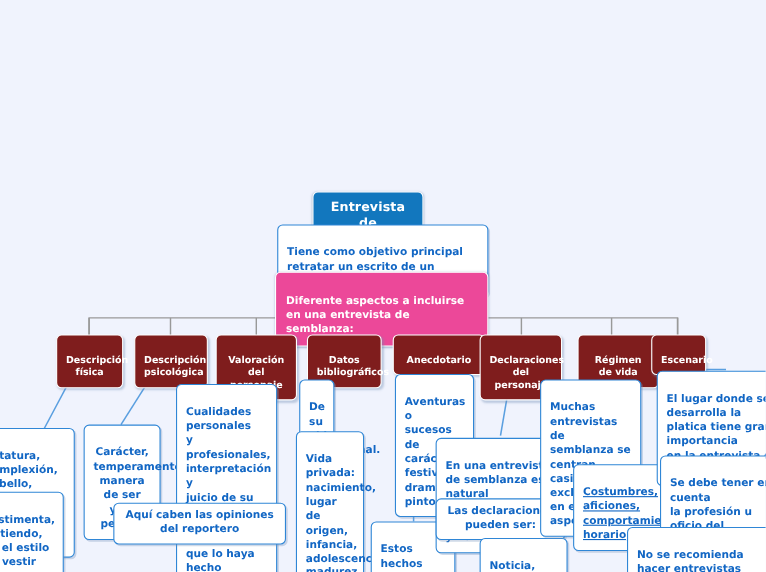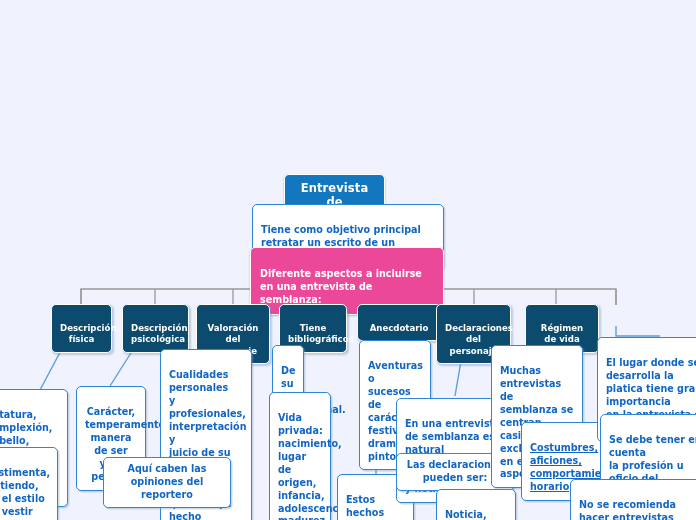--- a/index.html
+++ b/index.html
@@ -64,21 +64,21 @@
     color: #1166c4;
     font-weight: bold;
     font-size: 9.6px;
     line-height: 1.35;
     padding: 6px 8px;
   }
   
   .white-blue.center { text-align: center; }
   
   .teal {
-    background: #0c4a6e;
+    background: #7f1d1d;
     border: 1.6px solid #ffffff;
     box-shadow: 1.5px 1.5px 2px rgba(110,140,180,.4);
     color: #ffffff;
     font-weight: bold;
     font-size: 8.6px;
     line-height: 1.35;
     padding: 6px 8px;
     text-align: center;
   }
   .nowrap-pad { white-space: pre-line; }
@@ -151,33 +151,36 @@
   </div>
   <div class="node teal nowrap-pad" style="left:122px; top:304px; width:67px;">
     <span>Descripción
 psicológica</span>
   </div>
   <div class="node teal nowrap-pad" style="left:196px; top:304px; width:74px;">
     <span>Valoración del
 personaje</span>
   </div>
   <div class="node teal nowrap-pad" style="left:279px; top:304px; width:68px;">
-    <span>Tiene
+    <span>Datos
 bibliográficos</span>
   </div>
   <div class="node teal nowrap-pad" style="left:357px; top:304px; width:84px;">
     <span>Anecdotario</span>
   </div>
   <div class="node teal nowrap-pad" style="left:436px; top:304px; width:75px;">
     <span>Declaraciones del
 personaje</span>
   </div>
   <div class="node teal nowrap-pad" style="left:525px; top:304px; width:74px;">
     <span>Régimen
 de vida</span>
+  </div>
+  <div class="node teal nowrap-pad" style="left:592px; top:304px; width:50px;">
+    <span>Escenario</span>
   </div>
 
   <div class="node white-blue nowrap-pad" style="left:-22px; top:389px; width:90px;">
     <span>Estatura, complexión,
 cabello, color de la piel,
 rasgos particulares.</span>
   </div>
   <div class="node white-blue nowrap-pad" style="left:-24px; top:447px; width:82px;">
     <span>Vestimenta, vistiendo,
 en el estilo de vestir
@@ -194,21 +197,21 @@
 
   <div class="node white-blue nowrap-pad" style="left:160px; top:349px; width:92px;">
     <span>Cualidades personales
 y profesionales,
 interpretación y
 juicio de su obra
 o de la actividad
 que lo haya hecho
 célebre.</span>
   </div>
-  <div class="node white-blue center" style="left:103px; top:457px; width:128px; padding:5px 6px;">
+  <div class="node white-blue center" style="left:103px; top:457px; width:157px; padding:5px 6px;">
     <span>Aquí caben las opiniones del reportero</span>
   </div>
 
   <div class="node white-blue nowrap-pad" style="left:272px; top:345px; width:32px;">
     <span>De su vida
 profesional.</span>
   </div>
   <div class="node white-blue nowrap-pad" style="left:269px; top:392px; width:62px;">
     <span>Vida privada:
 nacimiento,

